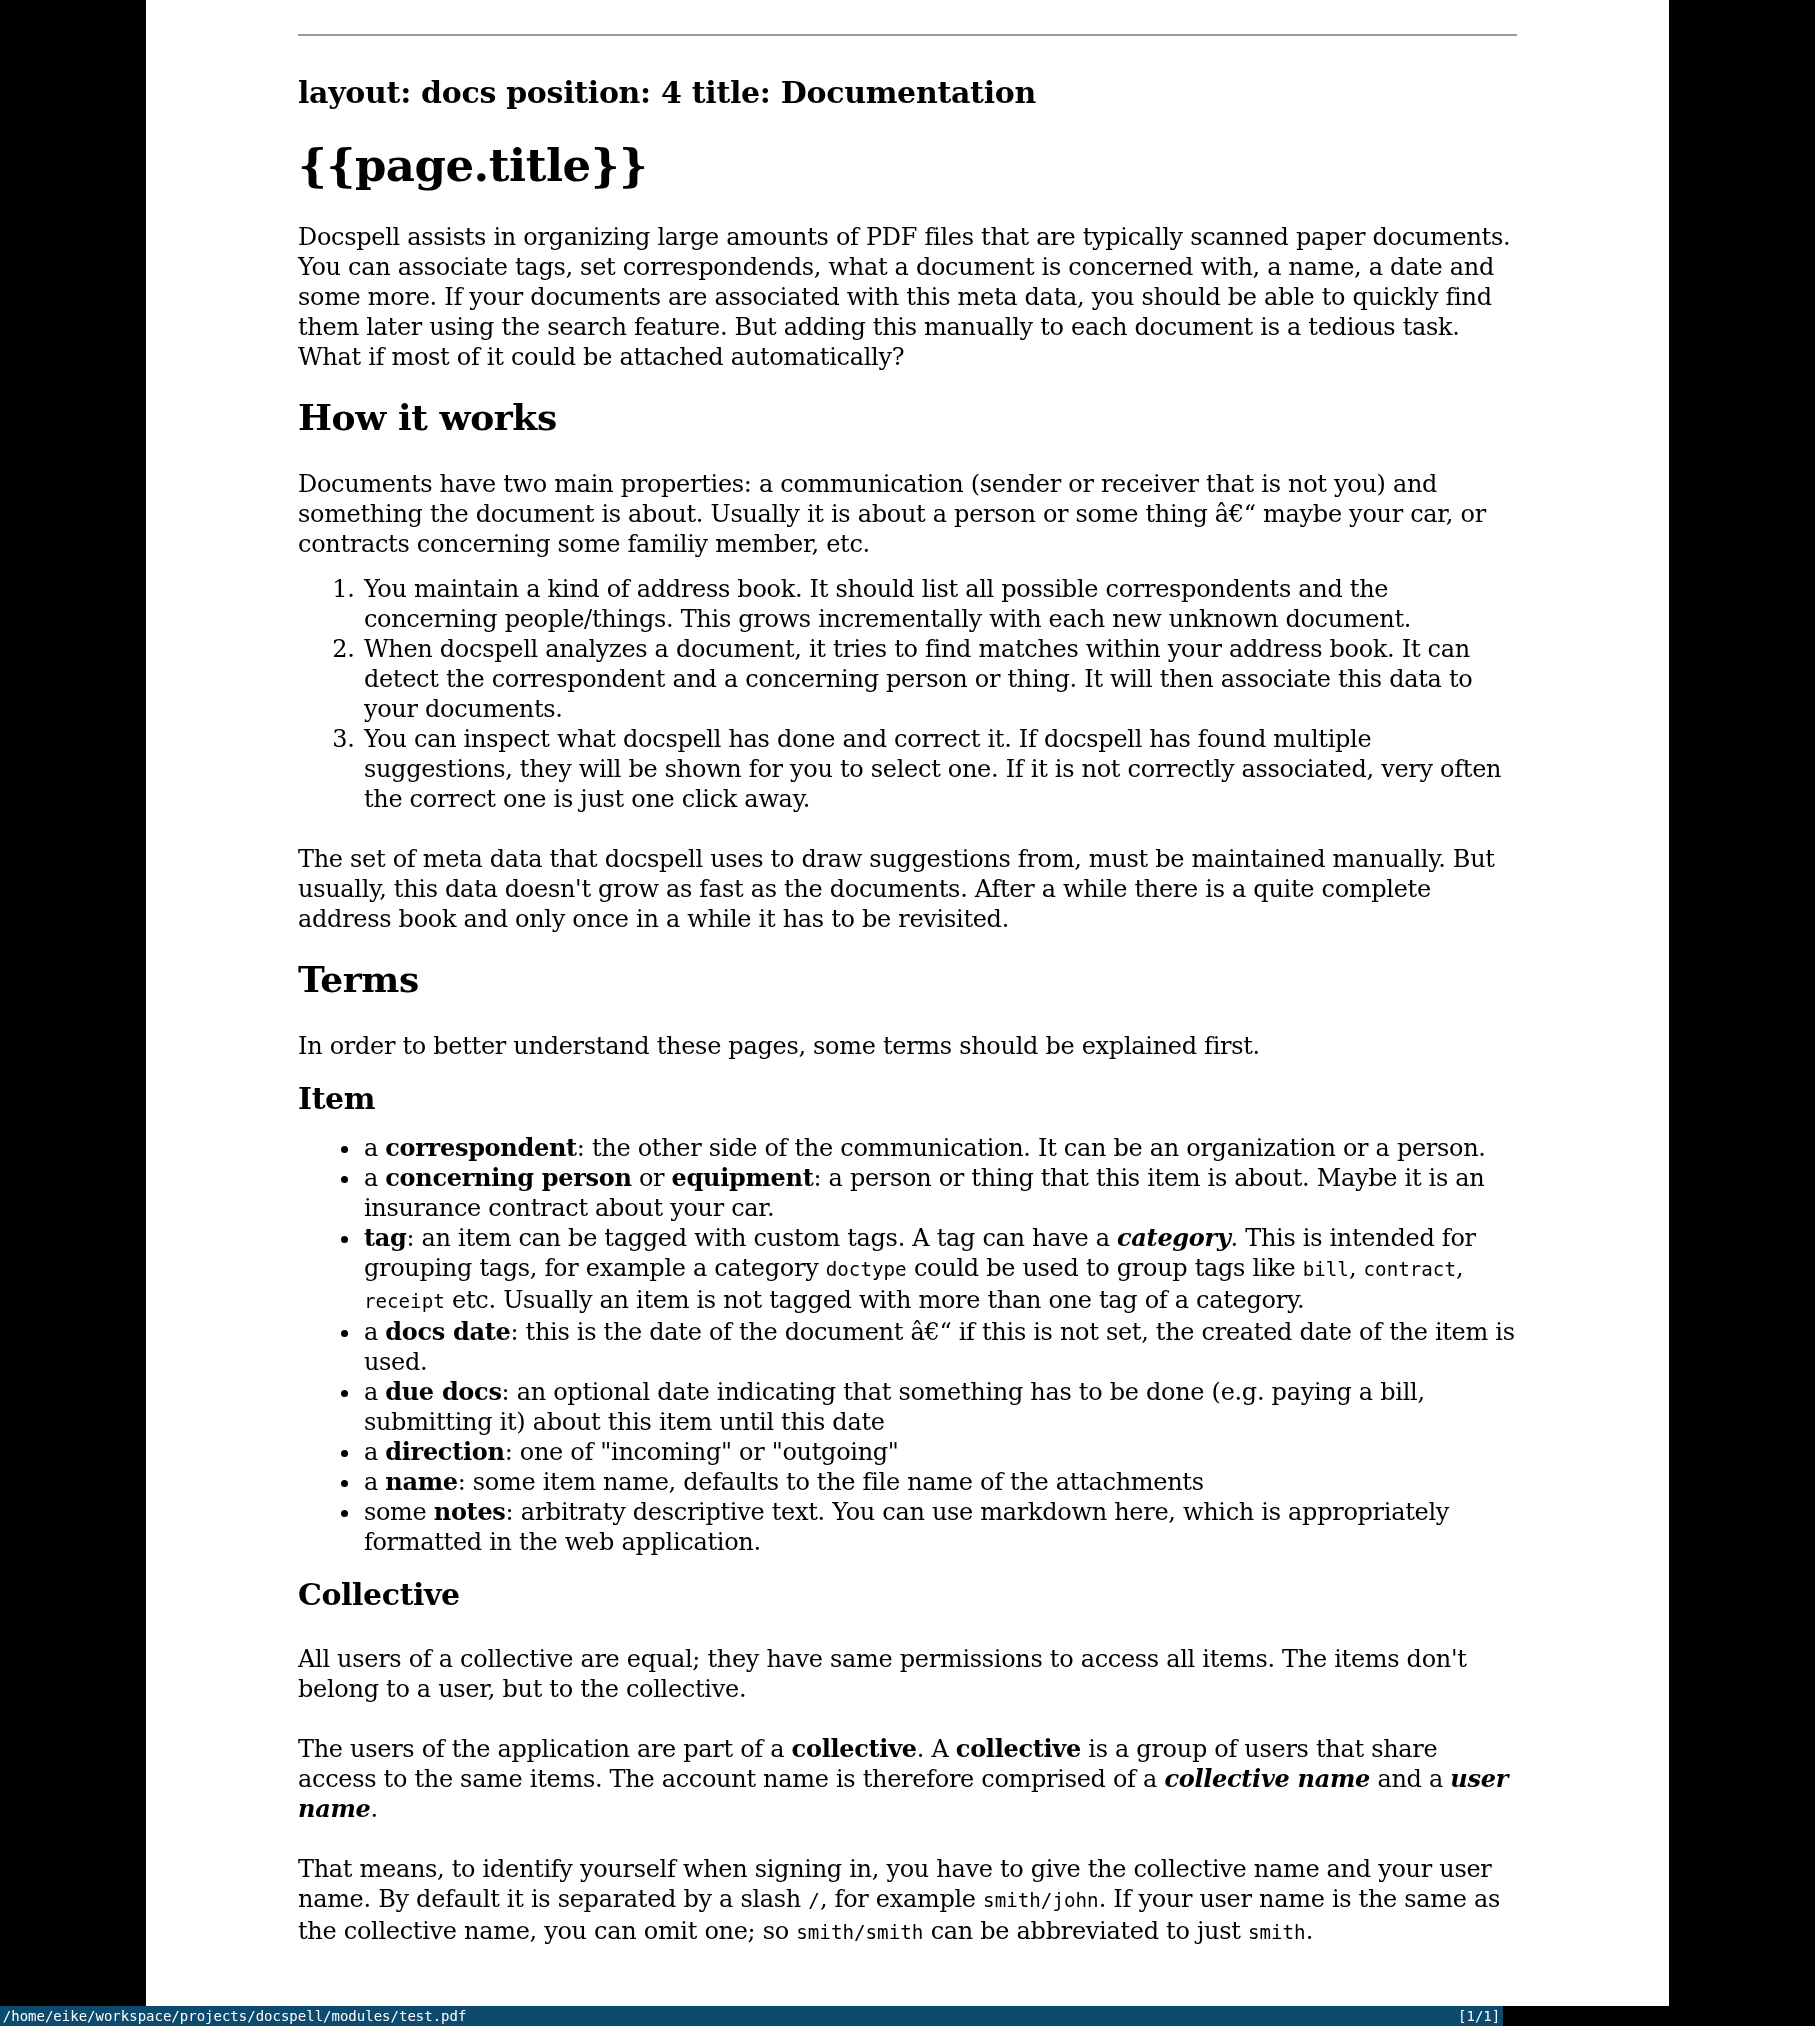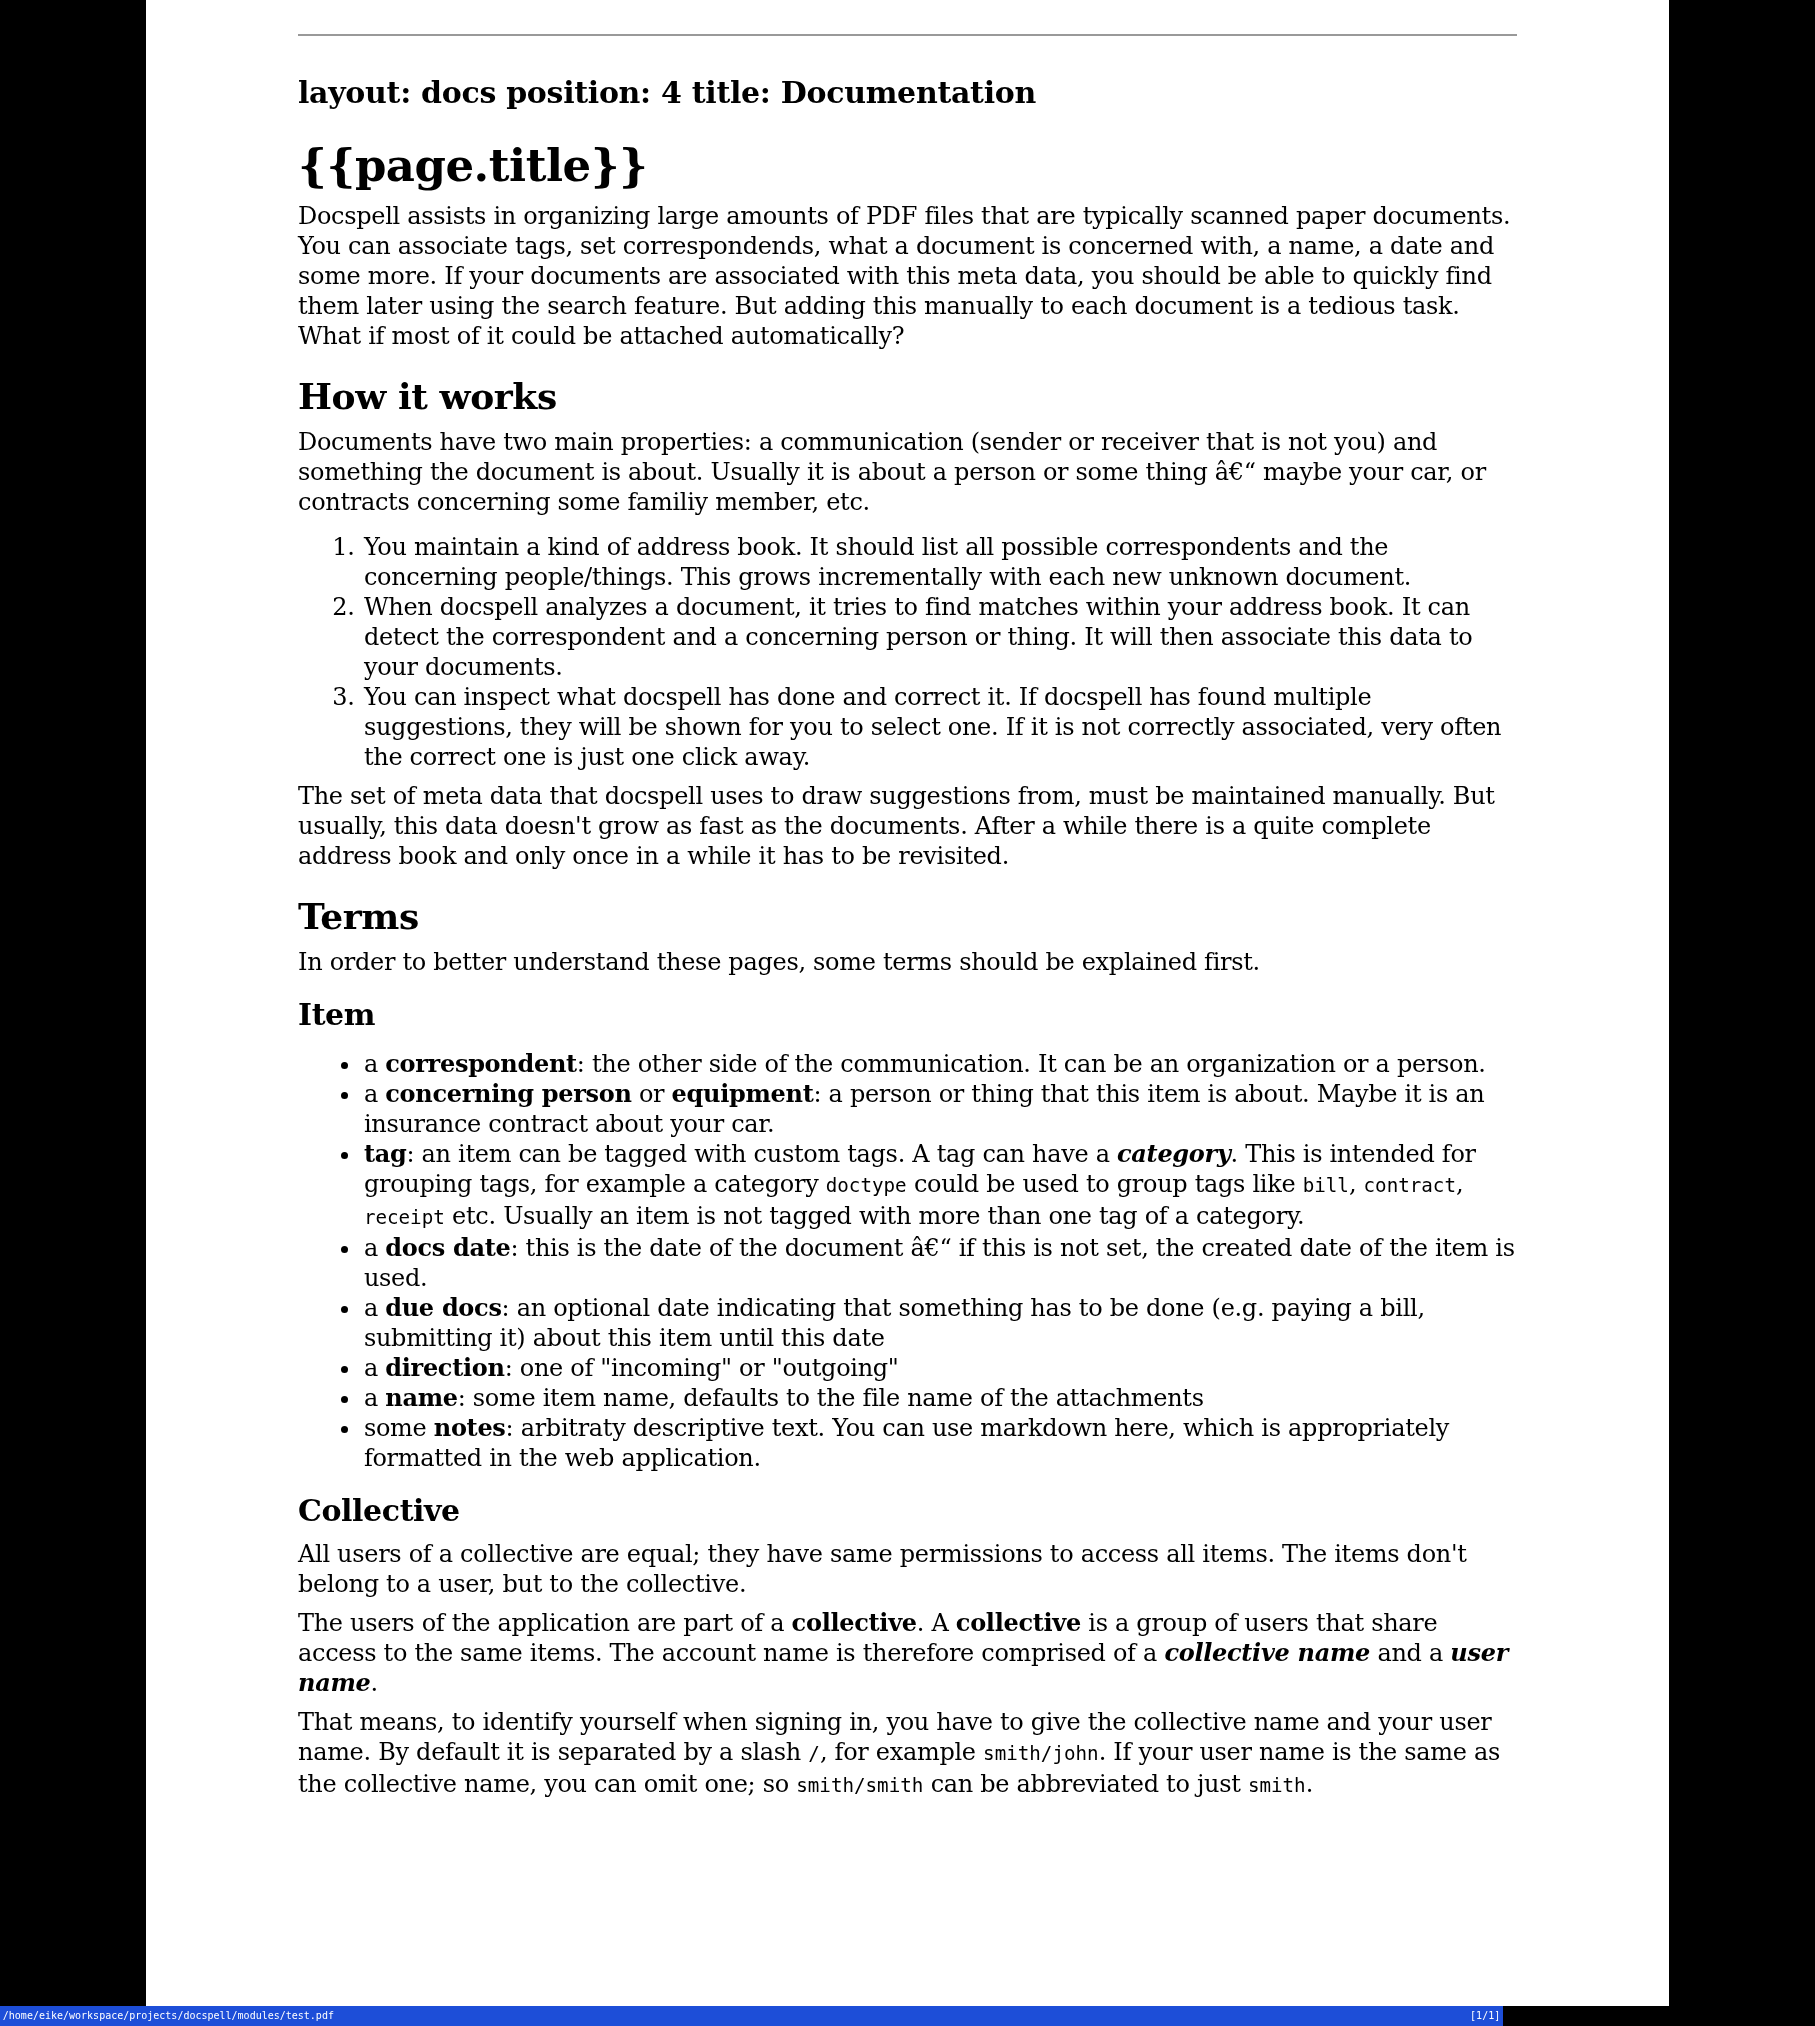--- a/index.html
+++ b/index.html
@@ -19,36 +19,36 @@
   .content{margin:0 152px;}
   .content hr{
     margin:34px 0 0;border:0;border-top:2.8px solid #999;
   }
   .fm{
     margin:38px 0 0;font-size:30px;font-weight:bold;line-height:38px;letter-spacing:-0.3px;
   }
   h1{margin:26.5px 0 0;font-size:45px;line-height:53px;letter-spacing:-0.5px;font-weight:bold;}
   h2{margin:23px 0 0;font-size:36px;line-height:44px;letter-spacing:-0.4px;font-weight:bold;}
   h3{margin:19px 0 0;font-size:30px;line-height:38px;letter-spacing:-0.4px;font-weight:bold;}
-  p{margin:9px 0 0;}
+  p{margin:30px 0 0;}
   .body, li{
     font-size:24px;line-height:30px;letter-spacing:-0.3px;
   }
   ol,ul{margin:15px 0 0;padding-left:64px;}
   li{padding-left:1.9px;}
   em{font-style:italic;font-weight:bold;}
   code{
     font-family:"DejaVu Sans Mono", monospace;
     font-size:0.8em;letter-spacing:0;text-align:right;
   }
   .statusbar{
     position:absolute;left:0;right:0;bottom:0;height:20px;
-    background:#1d4ed8;color:#fff;
+    background:#0c4a6e;color:#fff;
     font-family:"DejaVu Sans Mono", monospace;
-    font-size:10px;line-height:20px;
+    font-size:14px;line-height:20px;
     display:flex;justify-content:space-between;align-items:center;
     padding:0 2.8px;box-sizing:border-box;
   }
 </style>
 </head>
 <body>
 
 <div class="viewer">
   <div class="page">
     <div class="content">

